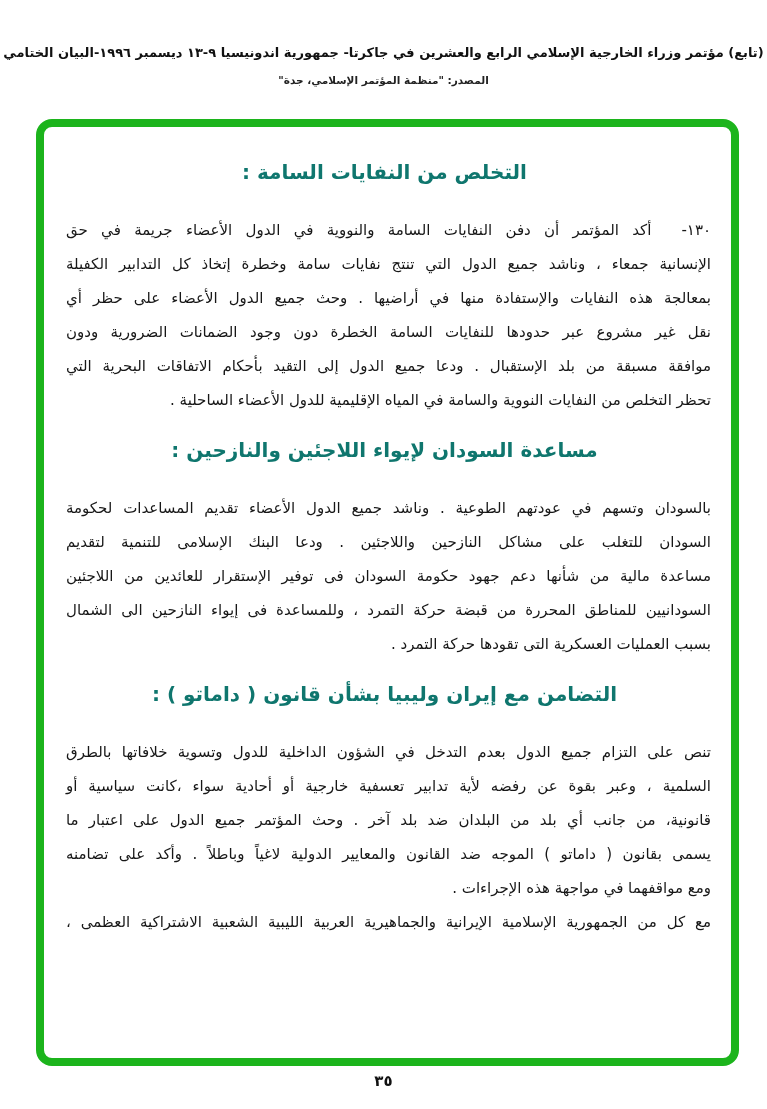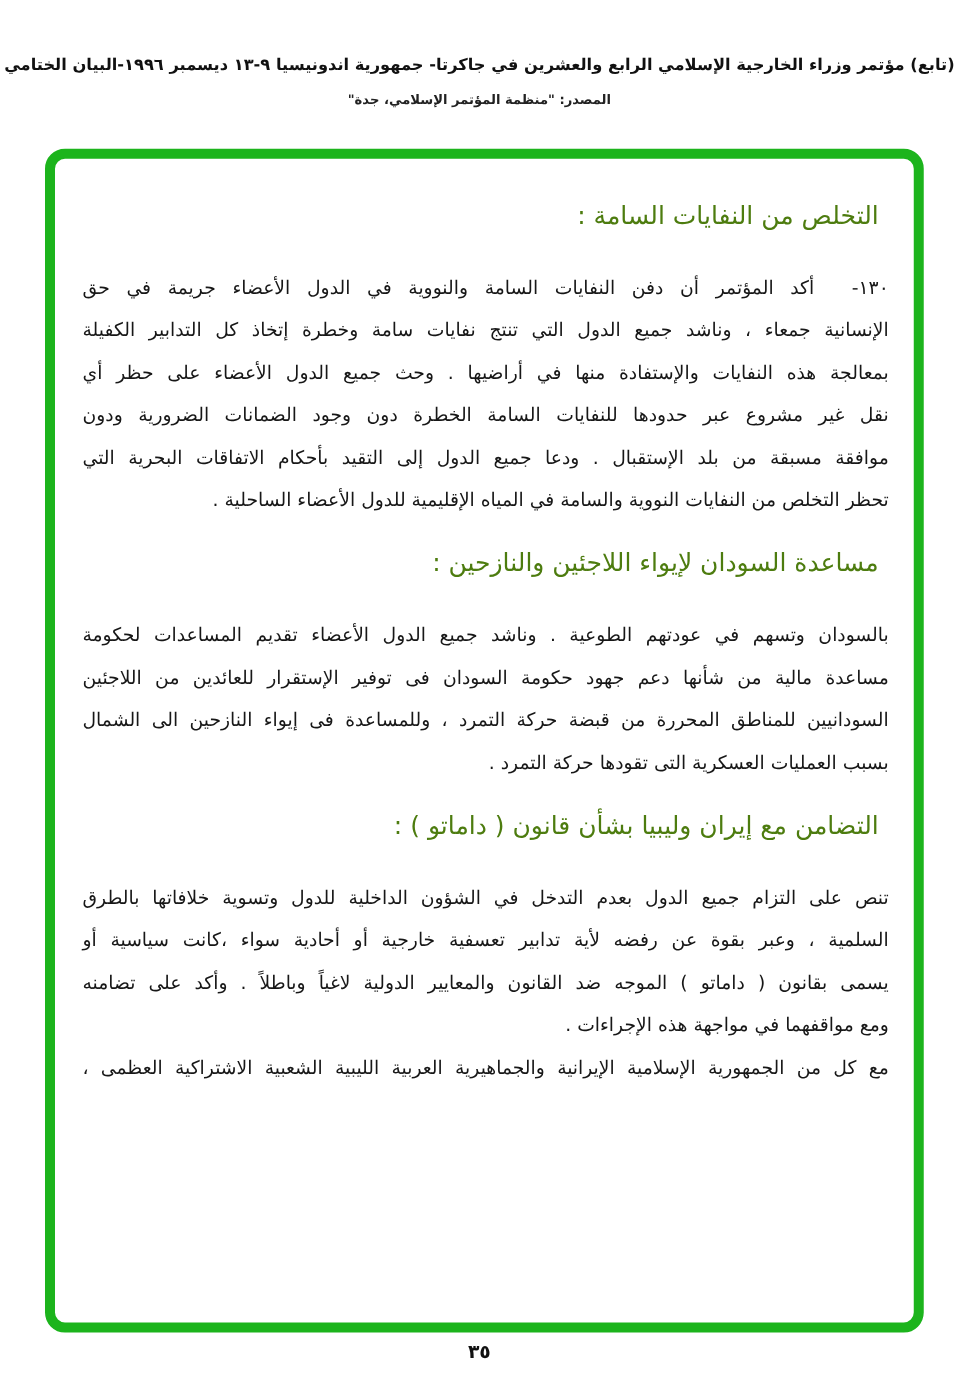--- a/index.html
+++ b/index.html
@@ -46,27 +46,27 @@
     border: 8px solid #1cb41c;
     border-radius: 16px;
     background: #ffffff;
   }
   .content {
     padding: 26px 20px 0 22px;
     color: #141414;
   }
   .section-heading {
     font-size: 20px;
-    font-weight: normal;
+    font-weight: bold;
     line-height: 38px;
     height: 38px;
-    text-align: right;
+    text-align: center;
     padding-right: 8px;
     margin-bottom: 22px;
-    color: #4d7c0f;
+    color: #0f766e;
   }
   .para {
     margin-bottom: 14px;
     margin-top: 12px;
   }
   .para-line {
     font-size: 15px;
     line-height: 34px;
     height: 34px;
     text-align: justify;
@@ -109,28 +109,30 @@
           <div class="para-line"><span class="item-num">١٣٠-</span><span>أكد المؤتمر أن دفن النفايات السامة والنووية في الدول الأعضاء جريمة في حق</span></div>
           <div class="para-line">الإنسانية جمعاء ، وناشد جميع الدول التي تنتج نفايات سامة وخطرة إتخاذ كل التدابير الكفيلة</div>
           <div class="para-line">بمعالجة هذه النفايات والإستفادة منها في أراضيها . وحث جميع الدول الأعضاء على حظر أي</div>
           <div class="para-line">نقل غير مشروع عبر حدودها للنفايات السامة الخطرة دون وجود الضمانات الضرورية ودون</div>
           <div class="para-line">موافقة مسبقة من بلد الإستقبال . ودعا جميع الدول إلى التقيد بأحكام الاتفاقات البحرية التي</div>
           <div class="para-line last">تحظر التخلص من النفايات النووية والسامة في المياه الإقليمية للدول الأعضاء الساحلية .</div>
         </div>
         <div class="section-heading">مساعدة السودان لإيواء اللاجئين والنازحين :</div>
         <div class="para">
           <div class="para-line">بالسودان وتسهم في عودتهم الطوعية . وناشد جميع الدول الأعضاء تقديم المساعدات لحكومة</div>
+          <div class="para-line">السودان للتغلب على مشاكل النازحين واللاجئين . ودعا البنك الإسلامى للتنمية لتقديم</div>
           <div class="para-line">مساعدة مالية من شأنها دعم جهود حكومة السودان فى توفير الإستقرار للعائدين من اللاجئين</div>
           <div class="para-line">السودانيين للمناطق المحررة من قبضة حركة التمرد ، وللمساعدة فى إيواء النازحين الى الشمال</div>
           <div class="para-line last">بسبب العمليات العسكرية التى تقودها حركة التمرد .</div>
         </div>
         <div class="section-heading">التضامن مع إيران وليبيا بشأن قانون ( داماتو ) :</div>
         <div class="para">
           <div class="para-line">تنص على التزام جميع الدول بعدم التدخل في الشؤون الداخلية للدول وتسوية خلافاتها بالطرق</div>
           <div class="para-line">السلمية ، وعبر بقوة عن رفضه لأية تدابير تعسفية خارجية أو أحادية سواء ،كانت سياسية أو</div>
+          <div class="para-line">قانونية، من جانب أي بلد من البلدان ضد بلد آخر . وحث المؤتمر جميع الدول على اعتبار ما</div>
           <div class="para-line">يسمى بقانون ( داماتو ) الموجه ضد القانون والمعايير الدولية لاغياً وباطلاً . وأكد على تضامنه</div>
           <div class="para-line last">ومع مواقفهما في مواجهة هذه الإجراءات .</div>
           <div class="para-line">مع كل من الجمهورية الإسلامية الإيرانية والجماهيرية العربية الليبية الشعبية الاشتراكية العظمى ،</div>
         </div>
       </div>
   </div>
 
   <div class="pagenum">٣٥</div>
 
 </div>

